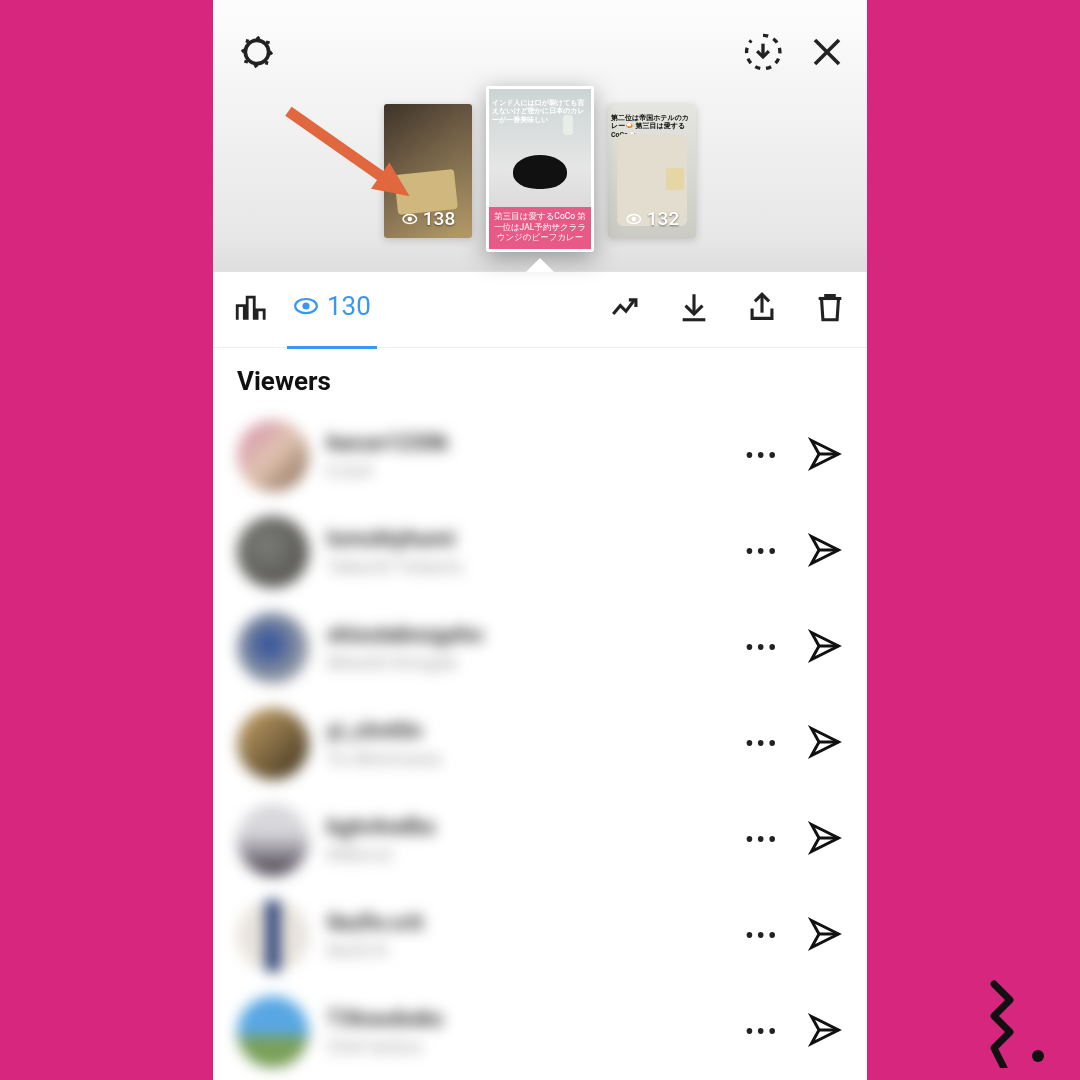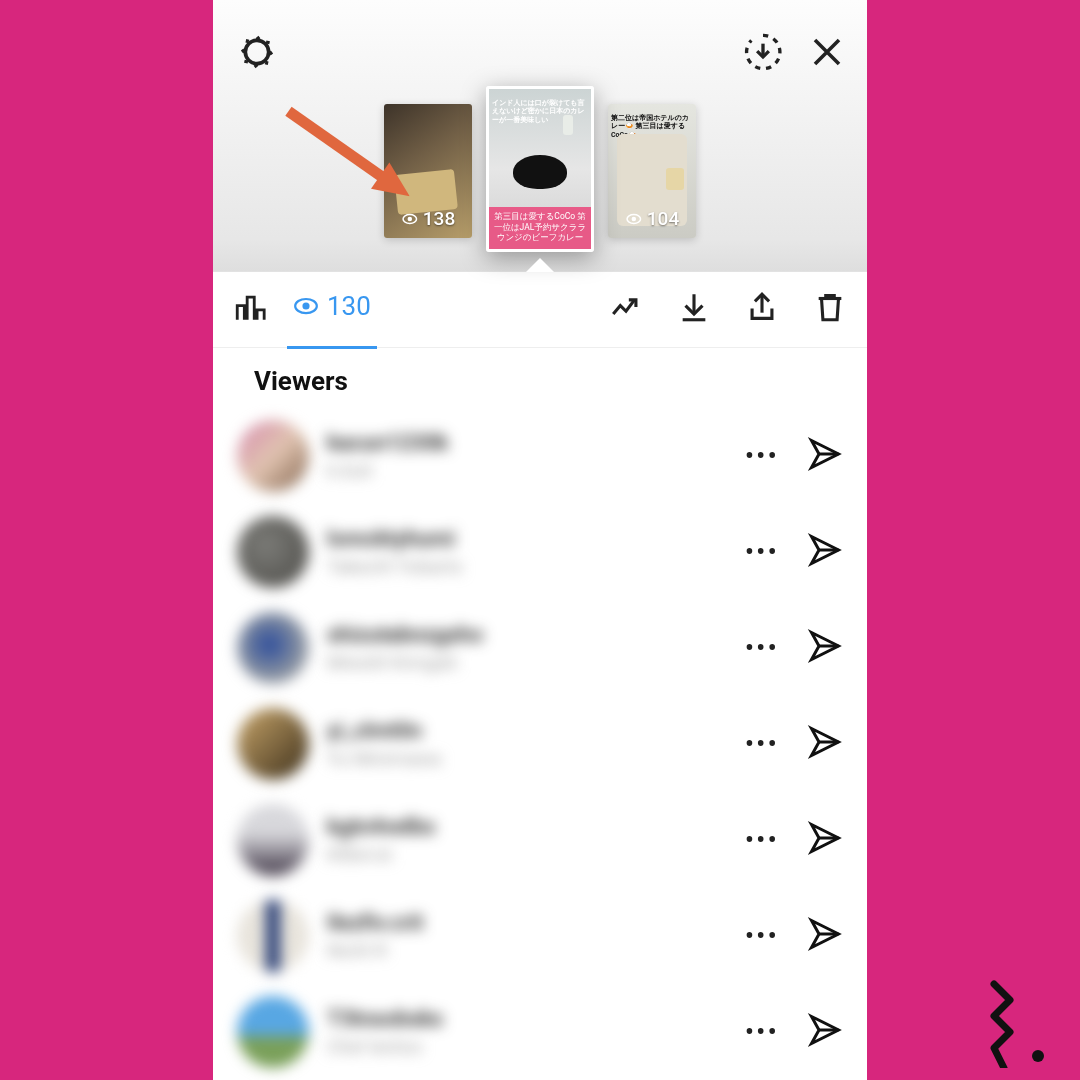--- a/index.html
+++ b/index.html
@@ -92,21 +92,21 @@
   }
   .toolbar .left { display:flex; align-items:center; gap:26px;}
   .toolbar .right { margin-left:auto; display:flex; align-items:center; gap:34px;}
   .toolbar .viewtab { display:flex; align-items:center; gap:8px; color:#3897f0; font-size:26px; font-weight:400; position:relative; padding-bottom:6px;}
   .toolbar .viewtab::after {
     content:""; position:absolute; left:-6px; right:-6px; bottom:-22px;
     height:3px; background:#3897f0;
   }
   .toolbar svg.big { width:34px; height:34px;}
   
-  .viewers-title { font-size:26px; font-weight:700; color:#111; padding: 18px 41px 12px;}
+  .viewers-title { font-size:26px; font-weight:700; color:#111; padding: 18px 24px 12px;}
   .viewer-list { display:flex; flex-direction:column;}
   .viewer {
     display:flex; align-items:center;
     padding: 12px 24px;
     gap:18px;
   }
   .avatar {
     width:72px; height:72px; border-radius:50%;
     filter: blur(7px);
     flex:0 0 auto;
@@ -190,21 +190,21 @@
       </div>
       <div class="story s3">
         <div class="txt-top">第二位は帝国ホテルのカレー🍛 第三目は愛するCoCo🍛</div>
         <div class="table"></div>
           <div class="cup"></div>
         <div class="count-badge">
           <svg class="eye-mini" viewBox="0 0 24 24" fill="#fff">
               <ellipse cx="12" cy="12" rx="9" ry="6" fill="none" stroke="#fff" stroke-width="2"></ellipse>
               <circle cx="12" cy="12" r="3"></circle>
             </svg>
-          <span>104</span>
+          <span>132</span>
         </div>
       </div>
     </div>
     <div class="pointer-tip"></div>
 
     <div class="arrow-anno">
       <svg viewBox="0 0 160 40">
         <line x1="12" y1="20" x2="140" y2="20" stroke="#e0673e" stroke-width="11"></line>
         <polygon points="160,20 124,4 124,36" fill="#e0673e"></polygon>
       </svg>

